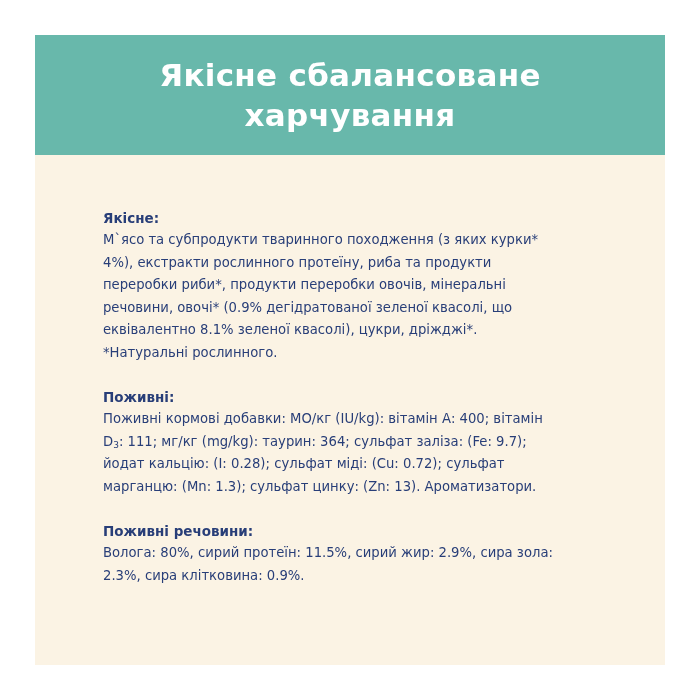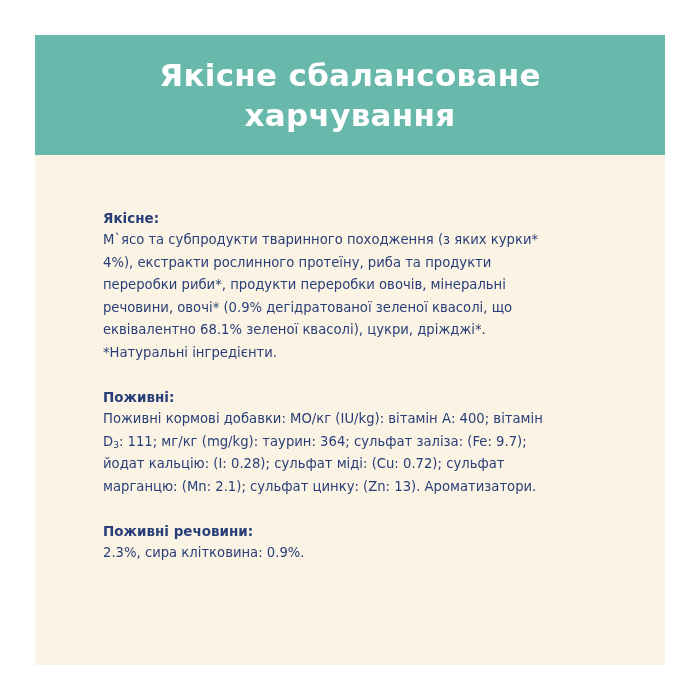--- a/index.html
+++ b/index.html
@@ -81,36 +81,37 @@
 
   <div class="content">
 
     <div class="section">
       <div class="section-heading">Якісне:</div>
       <div class="section-body">
         <div>М`ясо та субпродукти тваринного походження (з яких курки*</div>
         <div>4%), екстракти рослинного протеїну, риба та продукти</div>
         <div>переробки риби*, продукти переробки овочів, мінеральні</div>
         <div>речовини, овочі* (0.9% дегідратованої зеленої квасолі, що</div>
-        <div>еквівалентно 68.1% зеленої квасолі), цукри, дріжджі*.</div>
-        <div>*Натуральні інгредієнти.</div>
+        <div>еквівалентно 8.1% зеленої квасолі), цукри, дріжджі*.</div>
+        <div>*Натуральні рослинного.</div>
       </div>
     </div>
 
     <div class="section">
       <div class="section-heading">Поживні:</div>
       <div class="section-body">
         <div>Поживні кормові добавки: МО/кг (IU/kg): вітамін А: 400; вітамін</div>
         <div><span>D</span><span class="sub">3</span><span>: 111; мг/кг (mg/kg): таурин: 364; сульфат заліза: (Fe: 9.7);</span></div>
         <div>йодат кальцію: (I: 0.28); сульфат міді: (Cu: 0.72); сульфат</div>
-        <div>марганцю: (Mn: 2.1); сульфат цинку: (Zn: 13). Ароматизатори.</div>
+        <div>марганцю: (Mn: 1.3); сульфат цинку: (Zn: 13). Ароматизатори.</div>
       </div>
     </div>
 
     <div class="section">
       <div class="section-heading">Поживні речовини:</div>
       <div class="section-body">
+        <div>Волога: 80%, сирий протеїн: 11.5%, сирий жир: 2.9%, сира зола:</div>
         <div>2.3%, сира клітковина: 0.9%.</div>
       </div>
     </div>
 
   </div>
 </div>
 
 </body></html>

